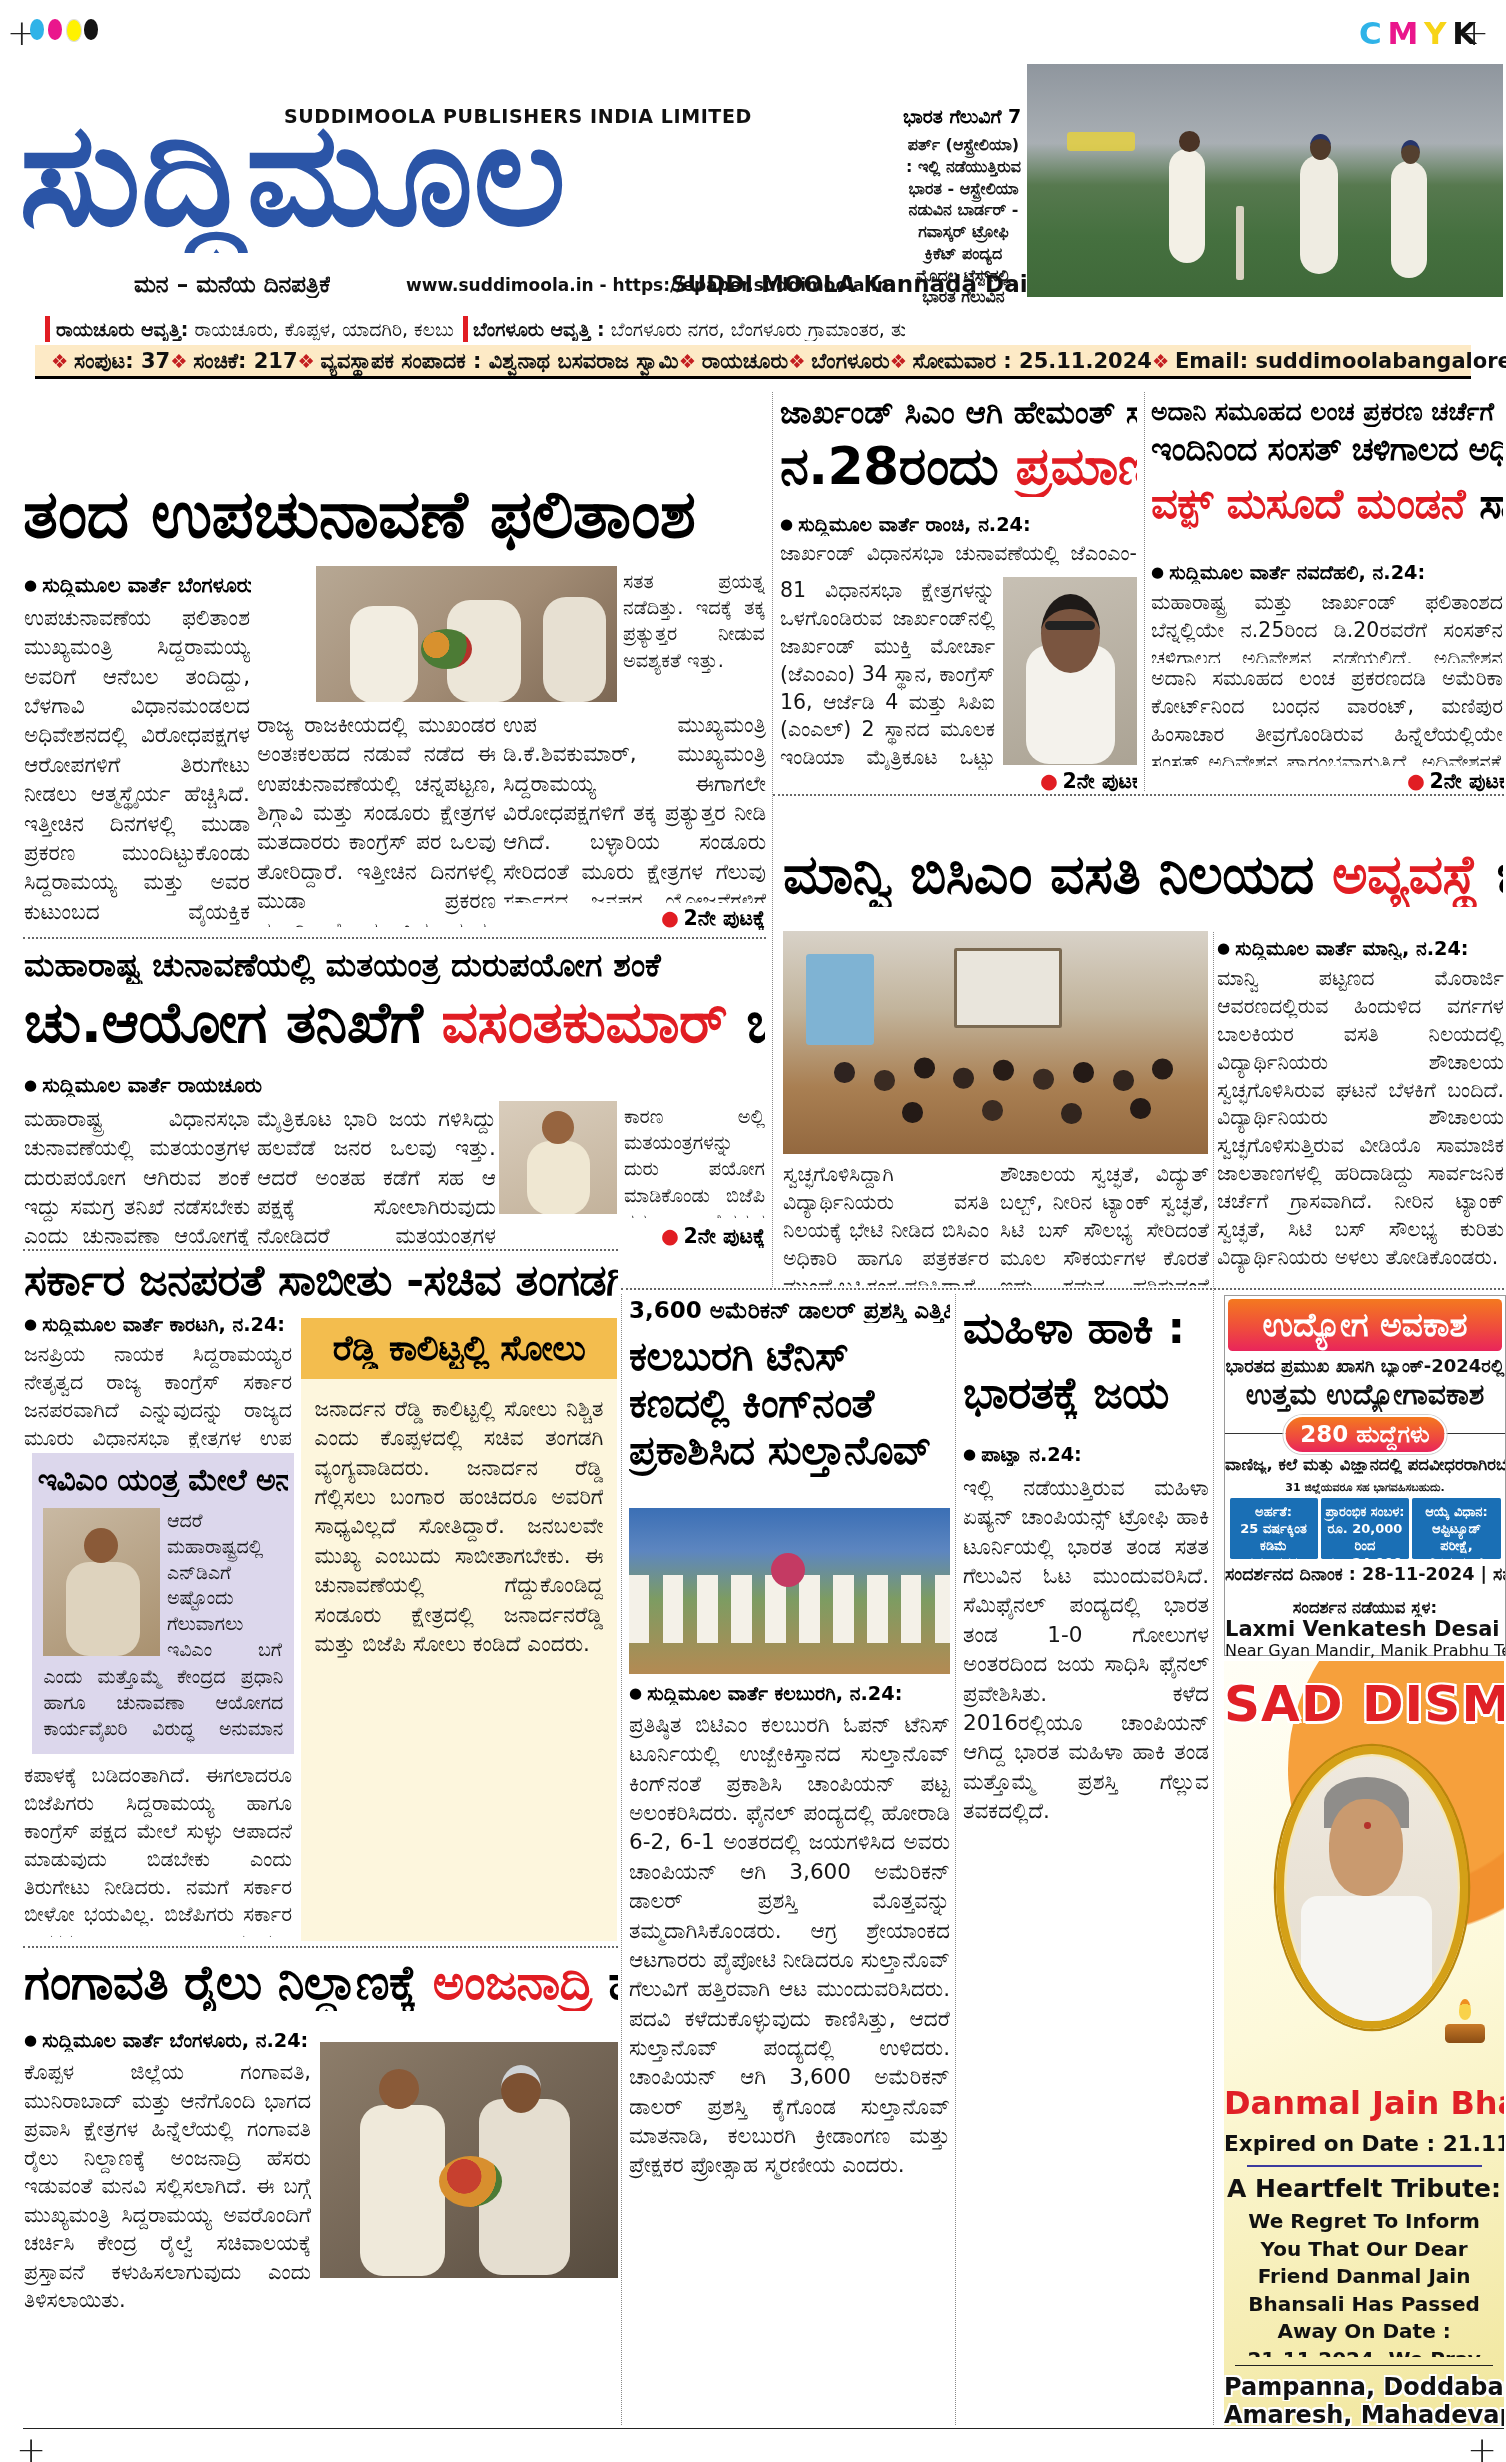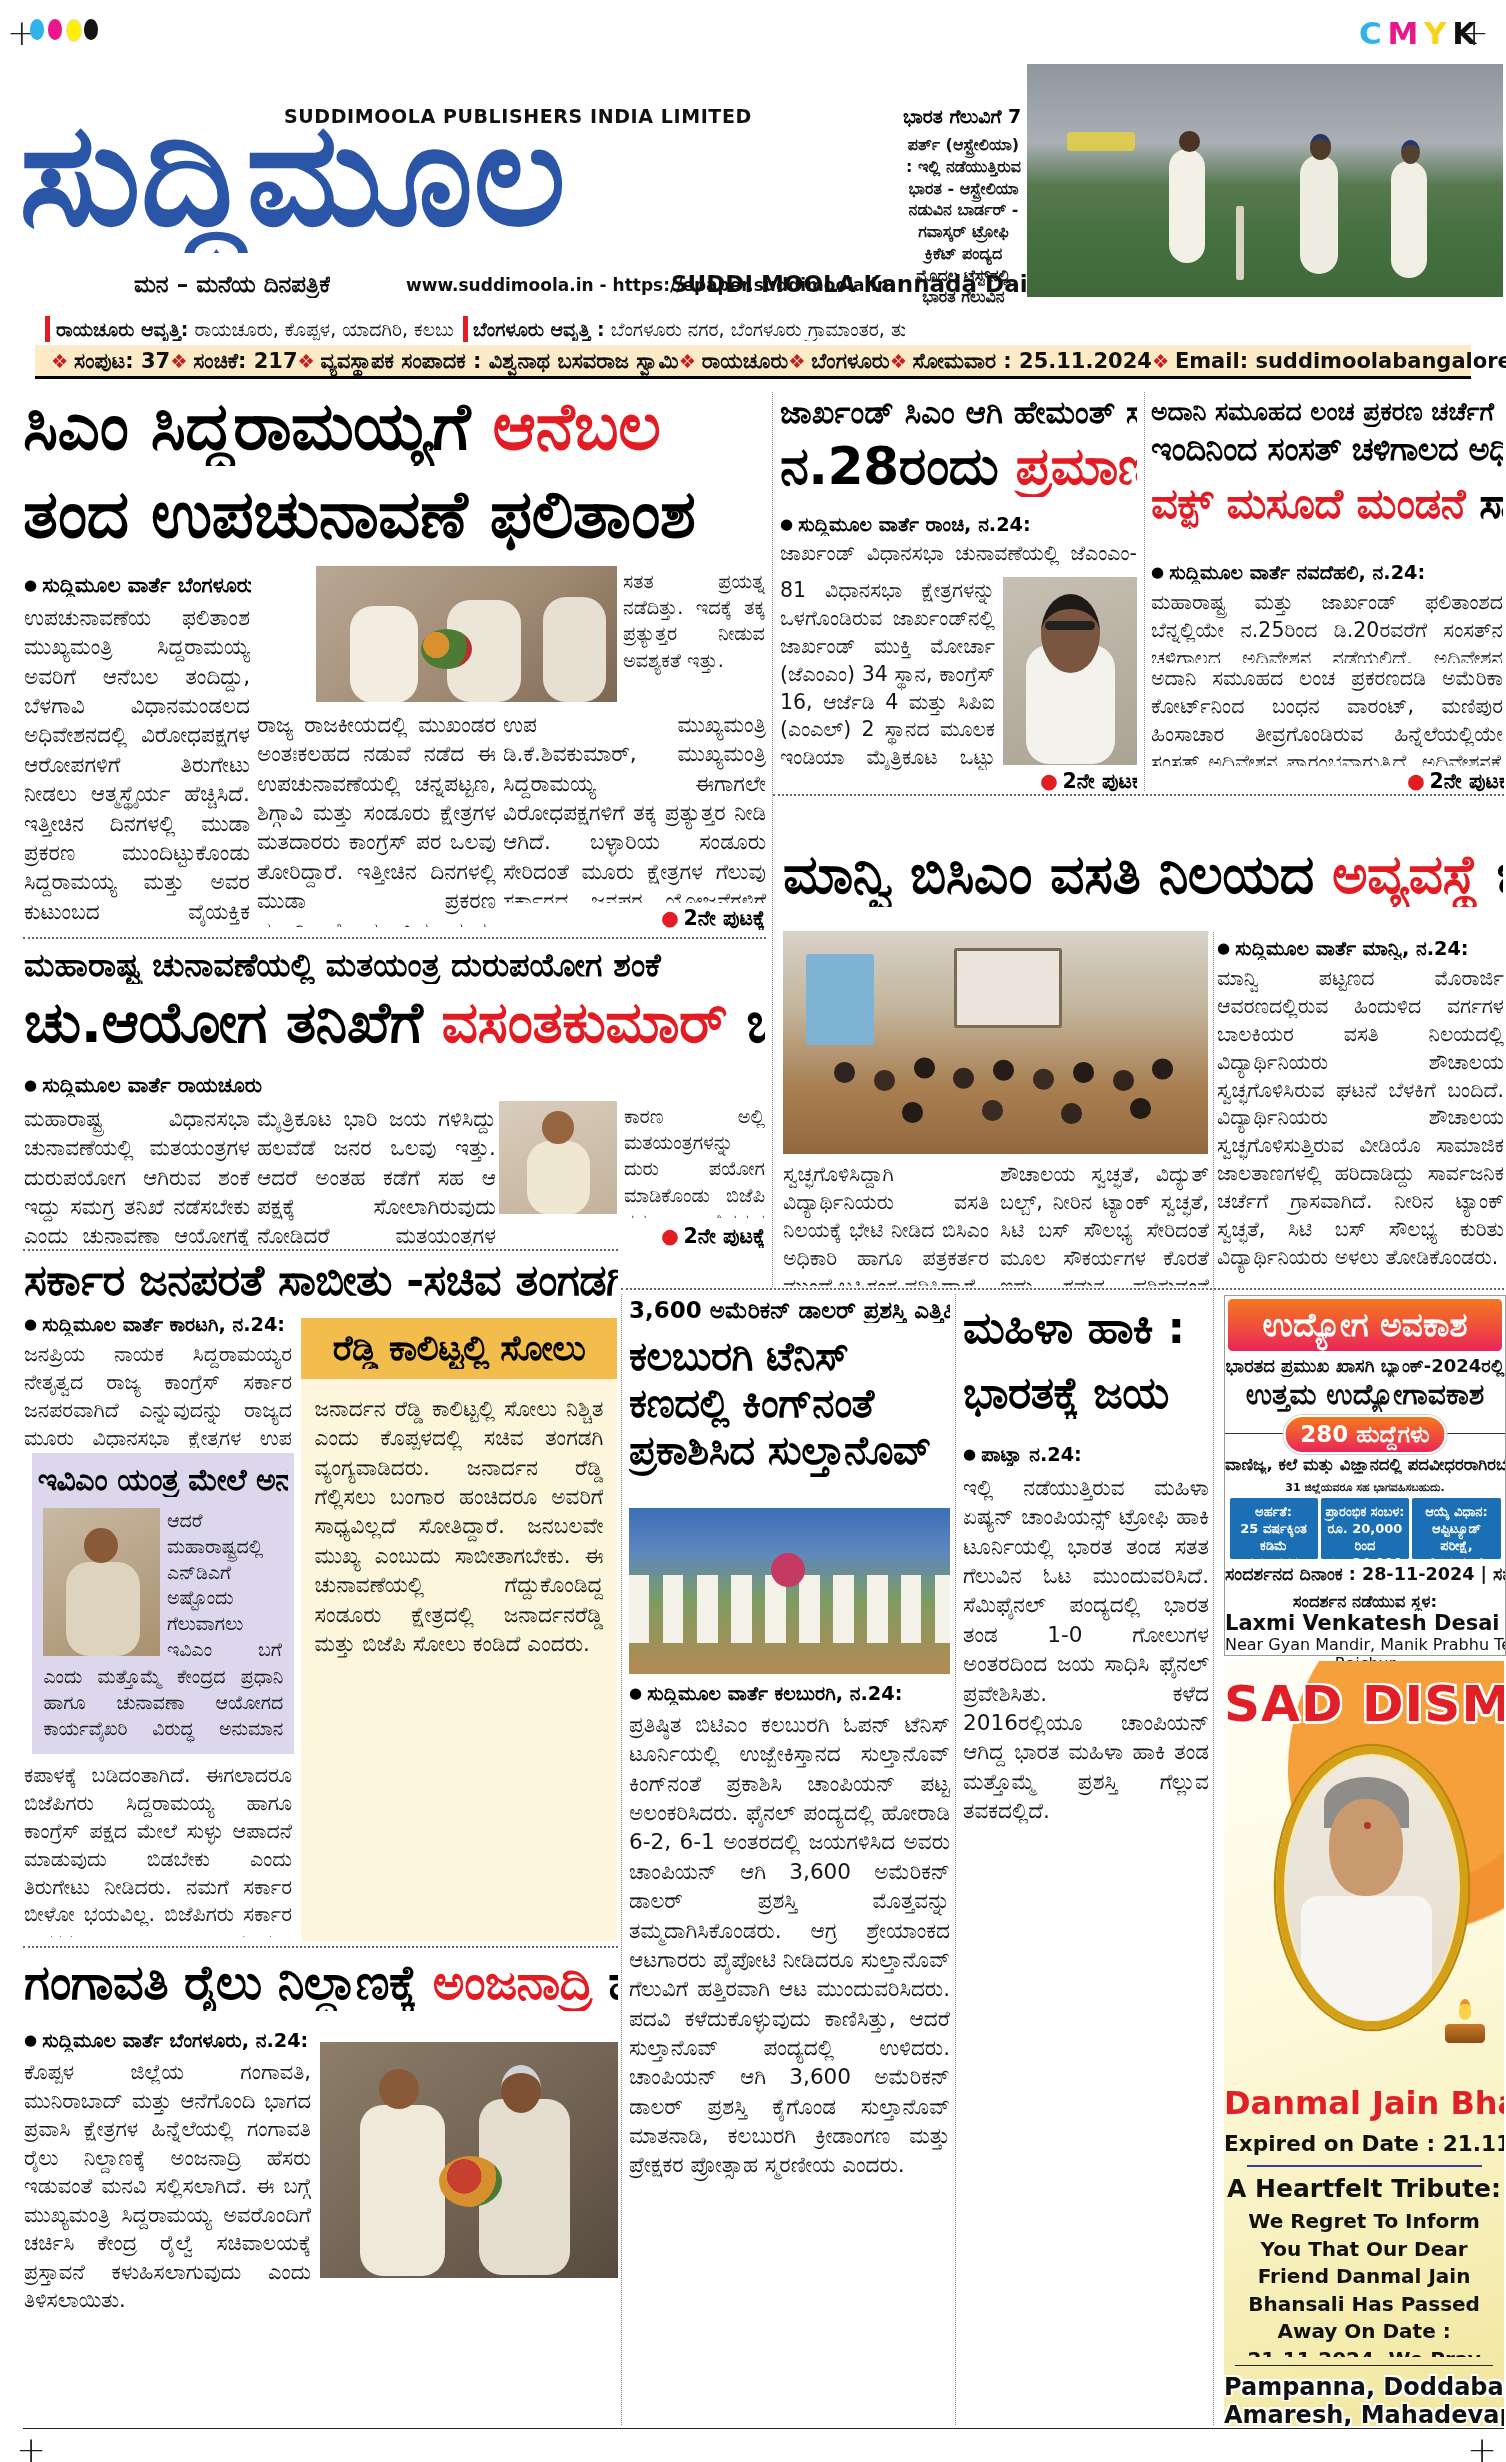--- a/index.html
+++ b/index.html
@@ -91,23 +91,20 @@
     <span class="ditem"><i class="diam"></i><span>ಸಂಪುಟ: 37</span></span>
     <span class="ditem"><i class="diam"></i><span>ಸಂಚಿಕೆ: 217</span></span>
     <span class="ditem"><i class="diam"></i><span>ವ್ಯವಸ್ಥಾಪಕ ಸಂಪಾದಕ : ವಿಶ್ವನಾಥ ಬಸವರಾಜ ಸ್ವಾಮಿ</span></span>
     <span class="ditem"><i class="diam"></i><span>ರಾಯಚೂರು</span></span>
     <span class="ditem"><i class="diam"></i><span>ಬೆಂಗಳೂರು</span></span>
     <span class="ditem"><i class="diam"></i><span>ಸೋಮವಾರ : 25.11.2024</span></span>
     <span class="ditem"><i class="diam"></i><span>Email: suddimoolabangalore@gmail.com</span></span>
 
   </div>
 
-  <div class="abs hl nw" style="left:23px;top:388px;width:743px;font-size:66px">
-    <span>ಸಿಎಂ ಸಿದ್ದರಾಮಯ್ಯಗೆ </span><span class="red">ಆನೆಬಲ</span>
-  </div>
   <div class="abs hl nw" style="left:23px;top:476px;width:743px;font-size:66px">ತಂದ ಉಪಚುನಾವಣೆ ಫಲಿತಾಂಶ</div>
   <div class="abs byline nw" style="left:24px;top:573px;width:227px"><span class="bl"></span><span>ಸುದ್ದಿಮೂಲ ವಾರ್ತೆ ಬೆಂಗಳೂರು, ನ.24:</span></div>
   <div class="abs body-txt" style="left:24px;top:603px;width:226px;height:324px">ಉಪಚುನಾವಣೆಯ ಫಲಿತಾಂಶ ಮುಖ್ಯಮಂತ್ರಿ ಸಿದ್ದರಾಮಯ್ಯ ಅವರಿಗೆ ಆನೆಬಲ ತಂದಿದ್ದು, ಬೆಳಗಾವಿ ವಿಧಾನಮಂಡಲದ ಅಧಿವೇಶನದಲ್ಲಿ ವಿರೋಧಪಕ್ಷಗಳ ಆರೋಪಗಳಿಗೆ ತಿರುಗೇಟು ನೀಡಲು ಆತ್ಮಸ್ಥೈರ್ಯ ಹೆಚ್ಚಿಸಿದೆ. ಇತ್ತೀಚಿನ ದಿನಗಳಲ್ಲಿ ಮುಡಾ ಪ್ರಕರಣ ಮುಂದಿಟ್ಟುಕೊಂಡು ಸಿದ್ದರಾಮಯ್ಯ ಮತ್ತು ಅವರ ಕುಟುಂಬದ ವೈಯಕ್ತಿಕ ತೇಜೋವಧೆಗೆ ಶತಪ್ರಯತ್ನ ನಡೆದಿದ್ದವು. ಇದನ್ನು ಮುಂದಿಟ್ಟುಕೊಂಡು ಮುಖ್ಯಮಂತ್ರಿ ಸಿದ್ದರಾಮಯ್ಯ ಅವರ ತೇಜೋವಧೆ ಮಾಡಲು ಶತಪ್ರಯತ್ನ ನಡೆದಿದ್ದವು.</div>
   <div class="abs photo" style="left:316px;top:566px;width:301px;height:136px;background:linear-gradient(135deg,#b7a894 0%,#a18b74 55%,#7c6753 100%)">
     <div class="fig" style="left:34px;top:40px;width:68px;height:97px;background:#f2ede1"></div>
     <div class="fig" style="left:131px;top:34px;width:74px;height:102px;background:#ece6d8"></div>
     <div class="fig" style="left:105px;top:63px;width:51px;height:40px;border-radius:50%;background:radial-gradient(circle at 30% 40%,#d8912e 0 30%,#4c7b35 31% 70%,#b4322b 71% 100%)"></div>
     <div class="fig" style="left:227px;top:31px;width:63px;height:105px;background:#e7e0d2"></div>
   </div>
   <div class="abs body-txt" style="left:623px;top:569px;width:142px;height:132px;font-size:19.3px">ಸತತ ಪ್ರಯತ್ನ ನಡೆದಿತ್ತು. ಇದಕ್ಕೆ ತಕ್ಕ ಪ್ರತ್ಯುತ್ತರ ನೀಡುವ ಅವಶ್ಯಕತೆ ಇತ್ತು.</div>
@@ -245,21 +242,21 @@
           <div>ರೂ. 20,000 ರಿಂದ</div>
           <div>ರೂ. 24,000</div>
       </div>
       <div class="bluebox">
         <div>ಆಯ್ಕೆ ವಿಧಾನ:</div>
           <div>ಆಪ್ಟಿಟ್ಯೂಡ್ ಪರೀಕ್ಷೆ,</div>
           <div>ಲಿಖಿತ ಪರೀಕ್ಷೆ ಮತ್ತು ಸಂದರ್ಶನ</div>
       </div>
     </div>
     <div class="ctr nw" style="font-size:17.6px;font-weight:bold;margin-top:4.5px">ಸಂದರ್ಶನದ ದಿನಾಂಕ : 28-11-2024 |  ಸಮಯ : ಬೆಳಿಗ್ಗೆ 10-00</div>
-    <div class="ctr nw" style="font-size:16.5px;font-weight:bold;margin-top:7px">ಸಂದರ್ಶನ ನಡೆಯುವ ಸ್ಥಳ:</div>
+    <div class="ctr nw" style="font-size:16.5px;font-weight:bold;margin-top:13px">ಸಂದರ್ಶನ ನಡೆಯುವ ಸ್ಥಳ:</div>
     <div class="ctr nw" style="font-size:21px;font-weight:bold">Laxmi Venkatesh Desai (LVD) College.</div>
     <div class="ctr nw" style="font-size:16px">Near Gyan Mandir, Manik Prabhu Temple Road,</div>
     <div class="ctr nw" style="font-size:16px">Raichur</div>
     <div class="adgrad" style="margin:2.3px 3.4px;height:31px;font-size:26px">
       <span style="margin-right:8px">☎</span>
         <span>7338877806</span>
     </div>
   </div>
 
   <div class="abs obit" style="left:1224px;top:1661px;width:280px;height:765px">

